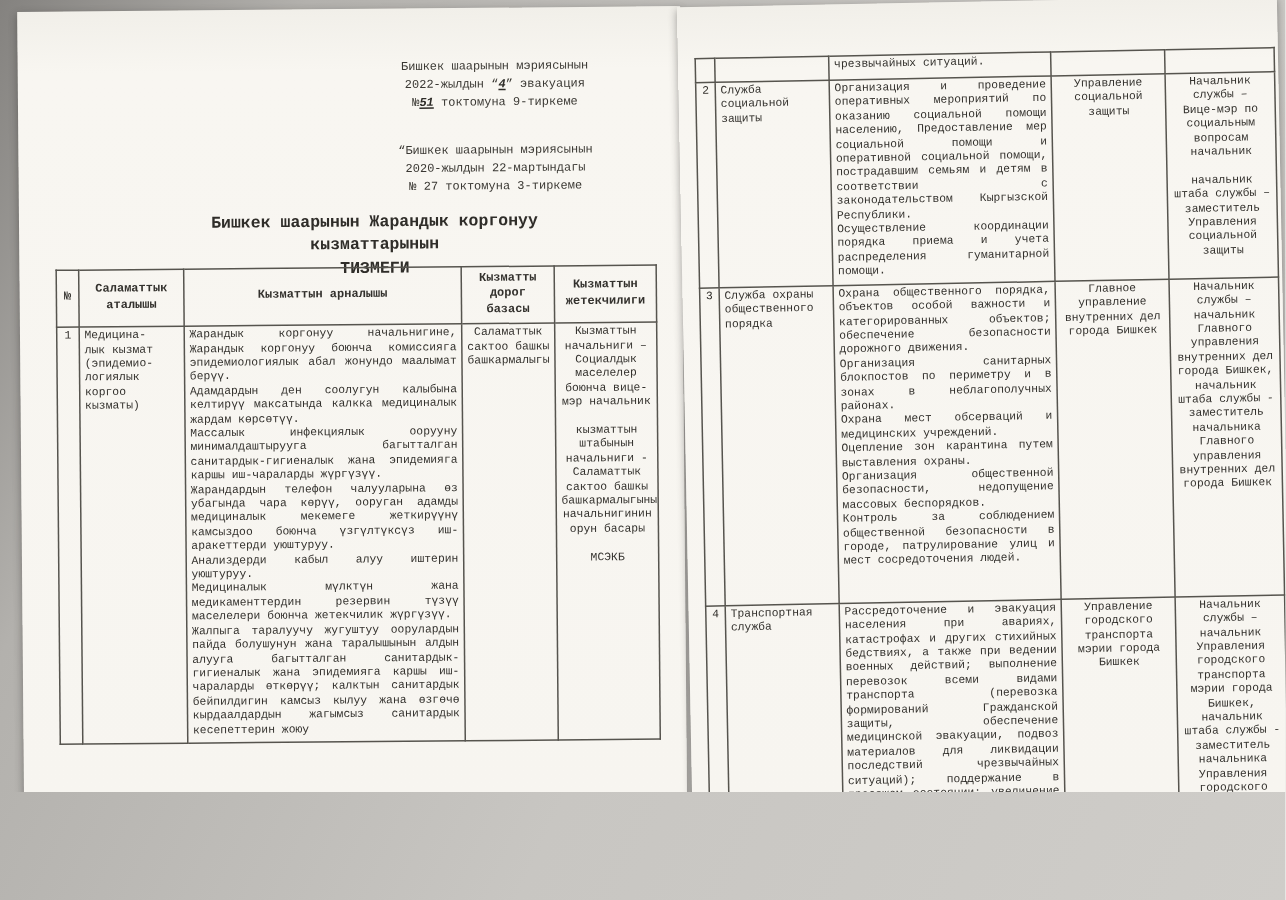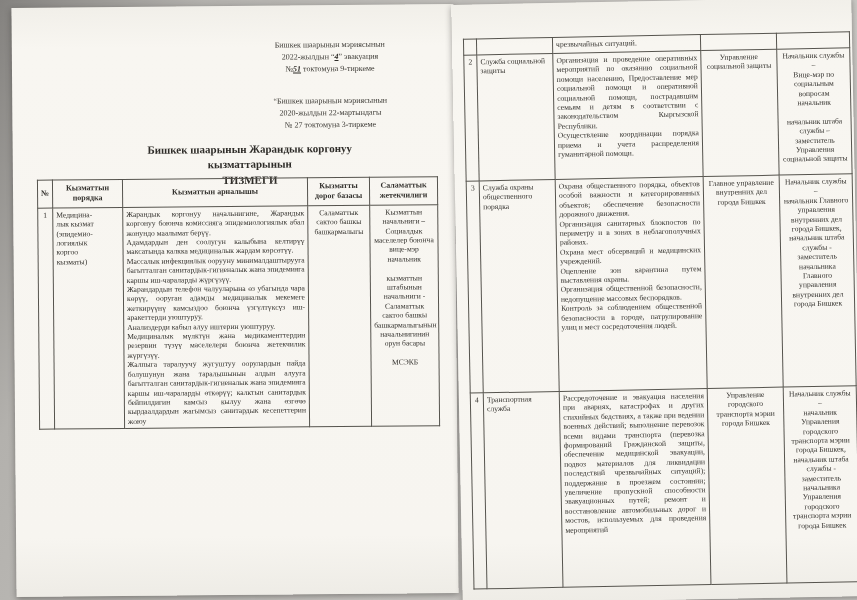--- a/index.html
+++ b/index.html
@@ -2,21 +2,21 @@
 <html><head>
 <meta charset="utf-8">
 <style>
   html,body{margin:0;padding:0;}
   body{
     width:857px;height:600px;overflow:hidden;
     background:linear-gradient(115deg,#84827f 0%,#b3b1ad 18%,#c8c6c2 55%,#cfcdc9 100%);
     font-family:"Liberation Serif","DejaVu Serif",serif;
     color:#33312d;
   }
-  .scan{position:relative;width:857px;height:600px;overflow:hidden;}
+  .scan{position:relative;width:857px;height:528px;overflow:hidden;font-family:Liberation Mono, monospace;}
   .page{
     position:absolute;
     background:linear-gradient(180deg,#f1efe9 0%,#f8f6f1 7%,#f7f5f0 90%,#eeece6 100%);
     box-shadow:0 2px 6px rgba(40,38,35,.45);
   }
   .page-left{left:14px;top:6px;width:442px;height:589px;transform:rotate(-0.5deg);}
   .page-right{left:457px;top:1px;width:400px;height:599px;transform:rotate(-1.1deg);}
   .stamp{position:absolute;text-align:center;font-size:8px;line-height:1.5;color:#3a3833;}
   .stamp1{left:233px;top:34px;width:170px;}
   .stamp2{left:233px;top:90px;width:170px;}
@@ -71,24 +71,24 @@
       <colgroup>
         <col style="width:15px">
           <col style="width:70px">
           <col style="width:185px">
           <col style="width:62px">
           <col style="width:68px">
       </colgroup>
       <tbody>
           <tr>
         <th>№</th>
-        <th>Кызматтын порядка</th>
+        <th>Саламаттык аталышы</th>
         <th>Кызматтын арналышы</th>
         <th>Кызматты дорог базасы</th>
-        <th>Саламаттык жетекчилиги</th>
+        <th>Кызматтын жетекчилиги</th>
       </tr>
       <tr>
         <td class="c-num">1</td>
         <td class="c-name">Медицина-
 лык кызмат
 (эпидемио-
 логиялык
 коргоо
 кызматы)</td>
         <td class="c-purpose">Жарандык коргонуу начальнигине, Жарандык коргонуу боюнча комиссияга эпидемиологиялык абал жонундо маалымат берүү.

